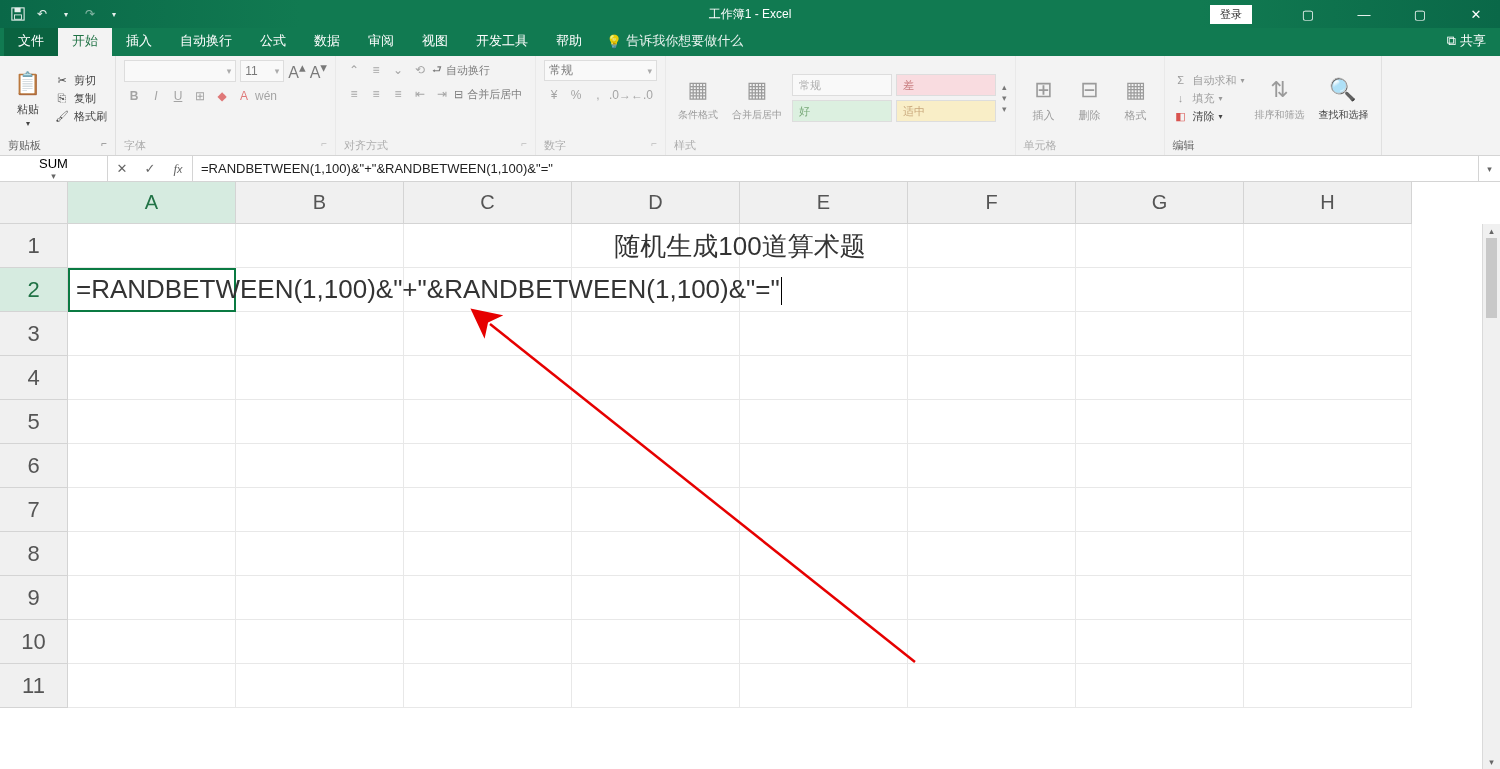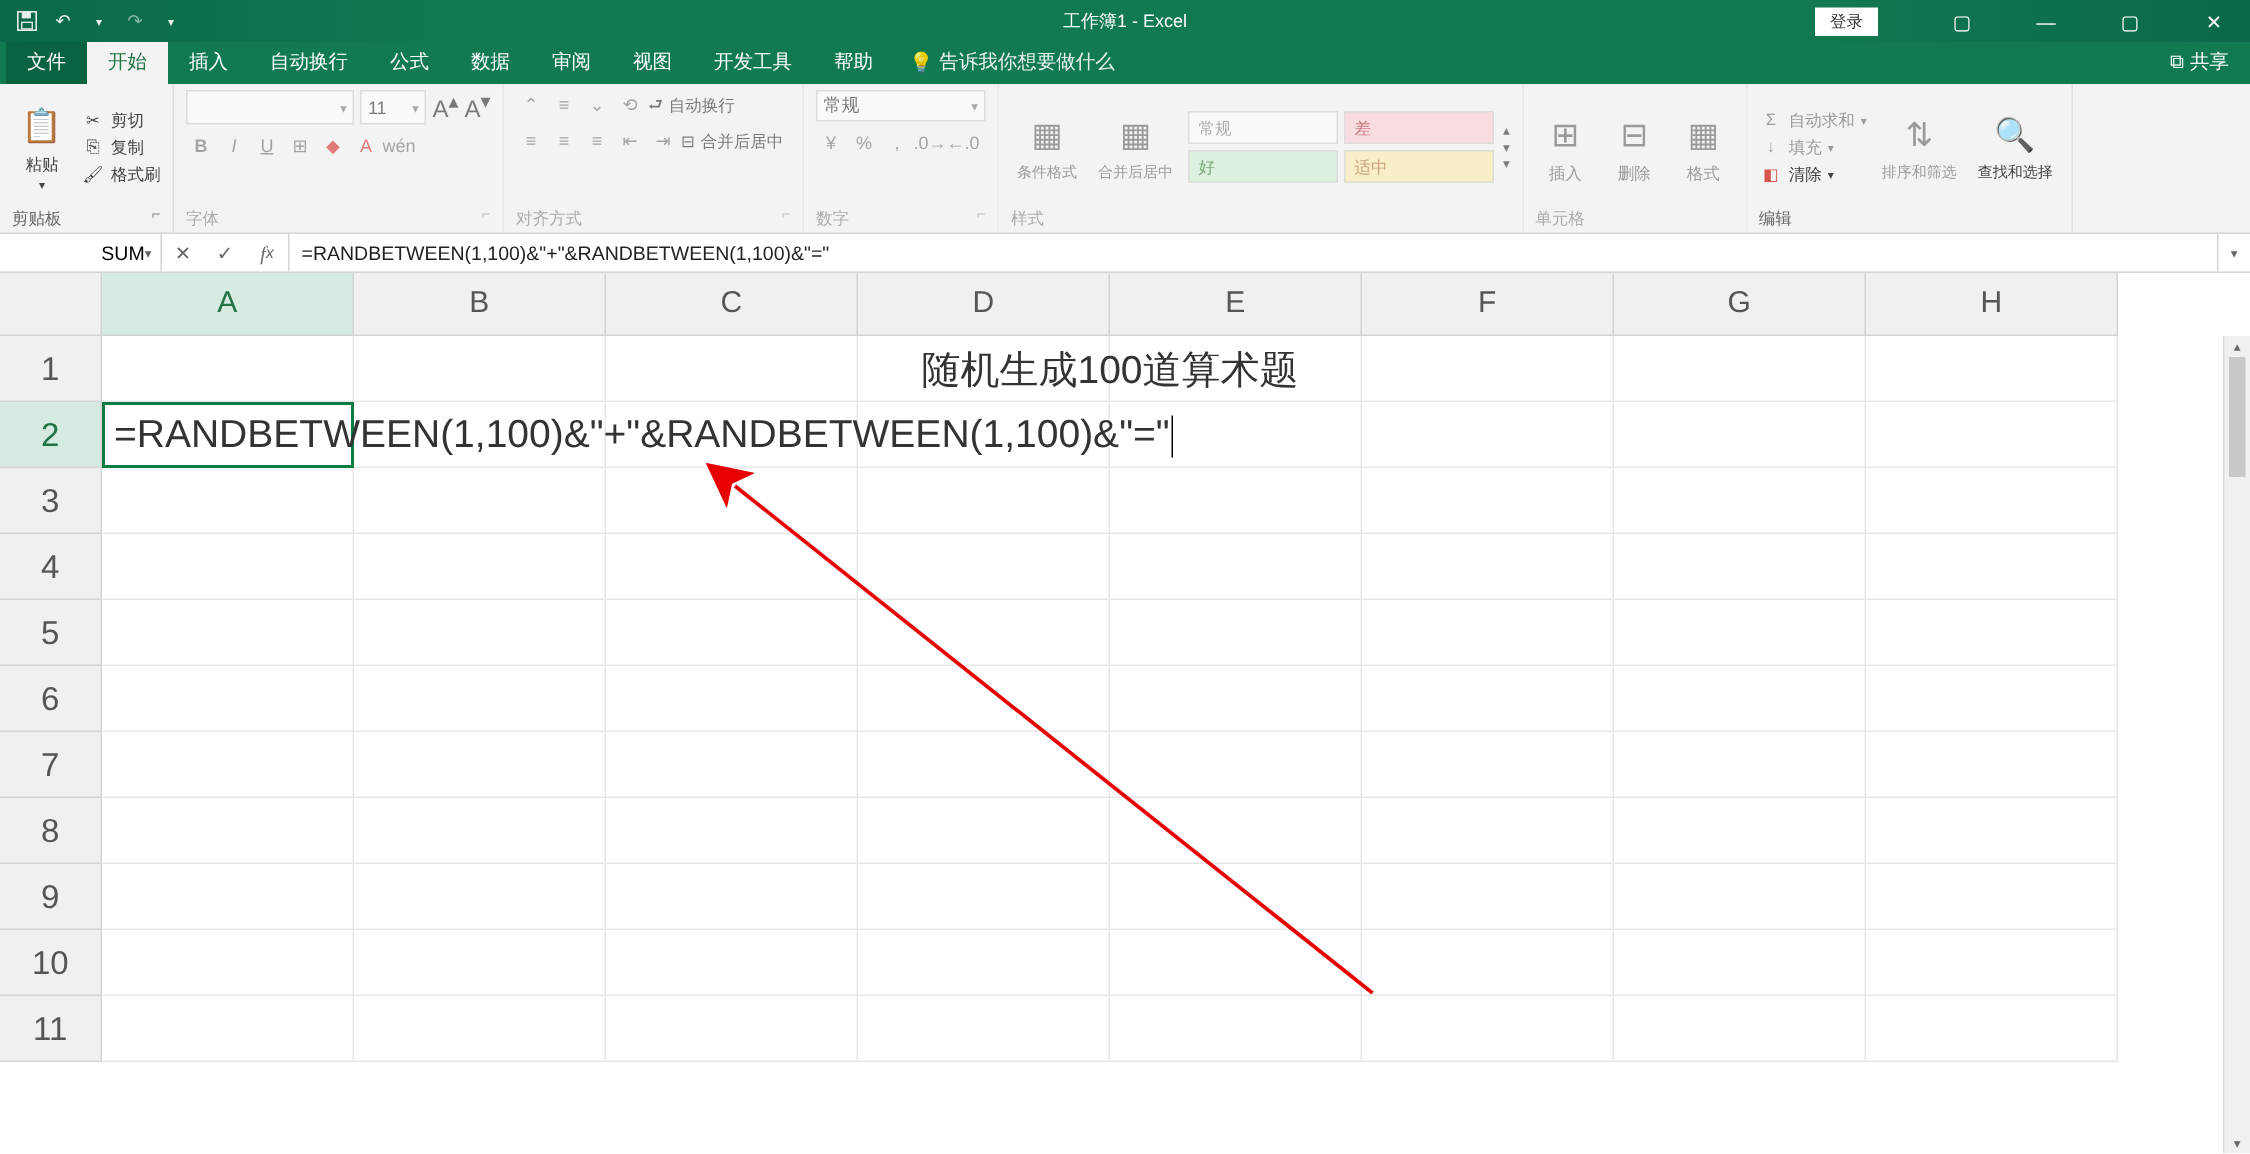--- a/index.html
+++ b/index.html
@@ -40,21 +40,21 @@
 .btn-row { display: flex; gap: 2px; align-items: center; }
 .disabled { opacity: 0.5; }
 .styles-gallery { display: grid; grid-template-columns: 100px 100px; grid-template-rows: 22px 22px; gap: 4px; }
 .styles-gallery .style-cell { border: 1px solid #c8c8c8; background: #fff; font-size: 11px; display: flex; align-items: center; padding-left: 6px; color: #666; cursor: pointer; }
 .styles-gallery .style-cell.bad { color: #9c0006; background: #ffc7ce; }
 .styles-gallery .style-cell.good { color: #006100; background: #c6efce; }
 .styles-gallery .style-cell.neutral { color: #9c5700; background: #ffeb9c; }
 
 
 .formula-bar { height: 26px; border-bottom: 1px solid #d4d4d4; display: flex; align-items: stretch; background: #fff; font-size: 13px; }
-.name-box { width: 108px; border-right: 1px solid #d4d4d4; display: flex; align-items: center; padding: 0 6px; justify-content: flex-end; }
+.name-box { width: 108px; border-right: 1px solid #d4d4d4; display: flex; align-items: center; padding: 0 6px; justify-content: flex-end; flex-direction: column; }
 .name-box .arrow { font-size: 9px; color: #666; }
 .fb-buttons { display: flex; align-items: center; border-right: 1px solid #d4d4d4; }
 .fb-buttons .b { width: 28px; display: flex; align-items: center; justify-content: center; color: #666; cursor: pointer; font-size: 13px; }
 .fb-buttons .fx { font-style: italic; font-family: serif; }
 .formula-input { flex: 1; display: flex; align-items: center; padding: 0 8px; color: #222; font-size: 13px; }
 .formula-expand { width: 22px; border-left: 1px solid #d4d4d4; display: flex; align-items: center; justify-content: center; font-size: 9px; color: #666; cursor: pointer; }
 
 
 .sheet-area { position: relative; height: calc(769px - 28px - 28px - 100px - 26px); overflow: hidden; }
 .sheet { display: grid; grid-template-columns: 68px repeat(8, 168px); position: absolute; top: 0; left: 0; }

